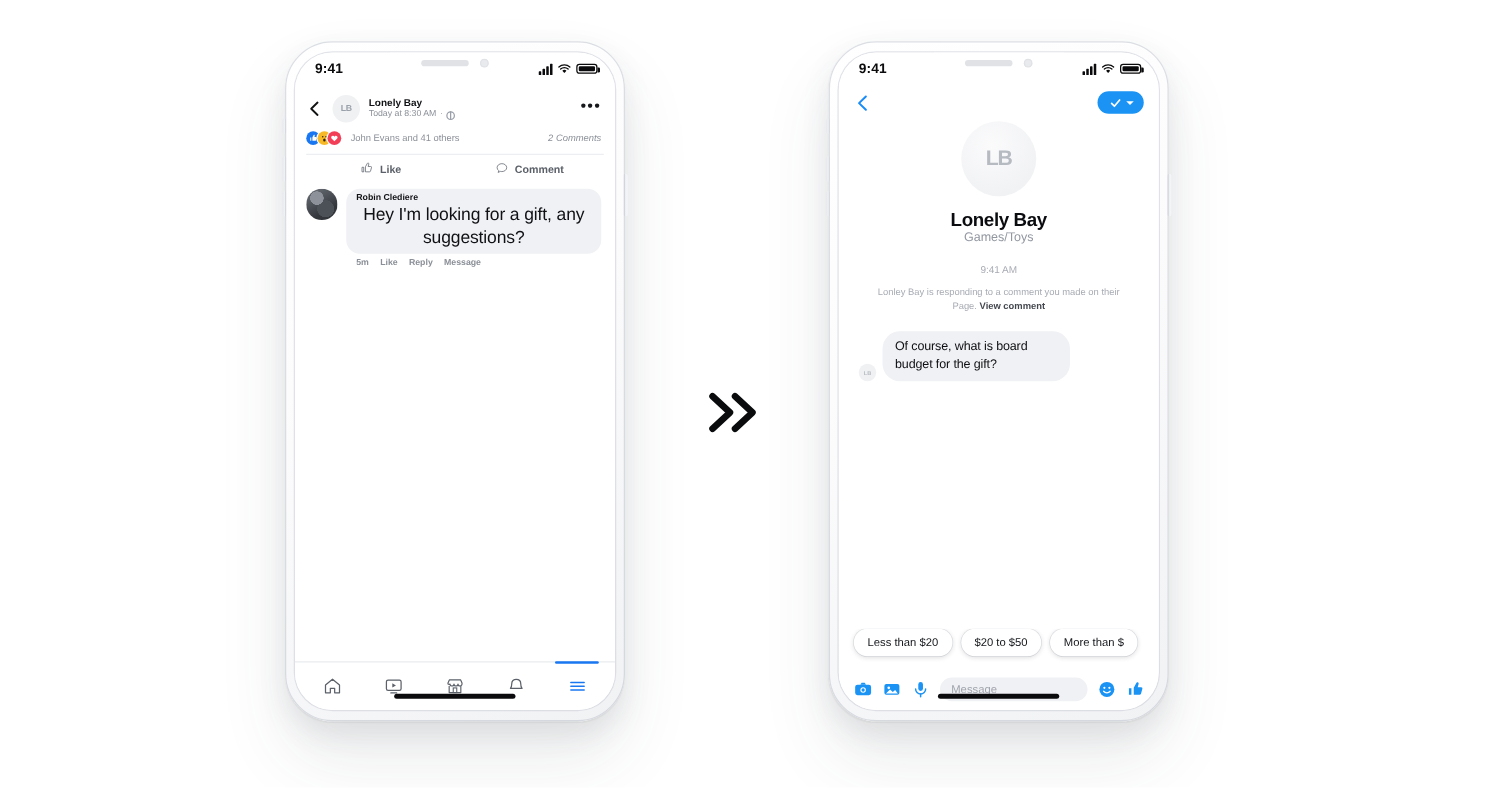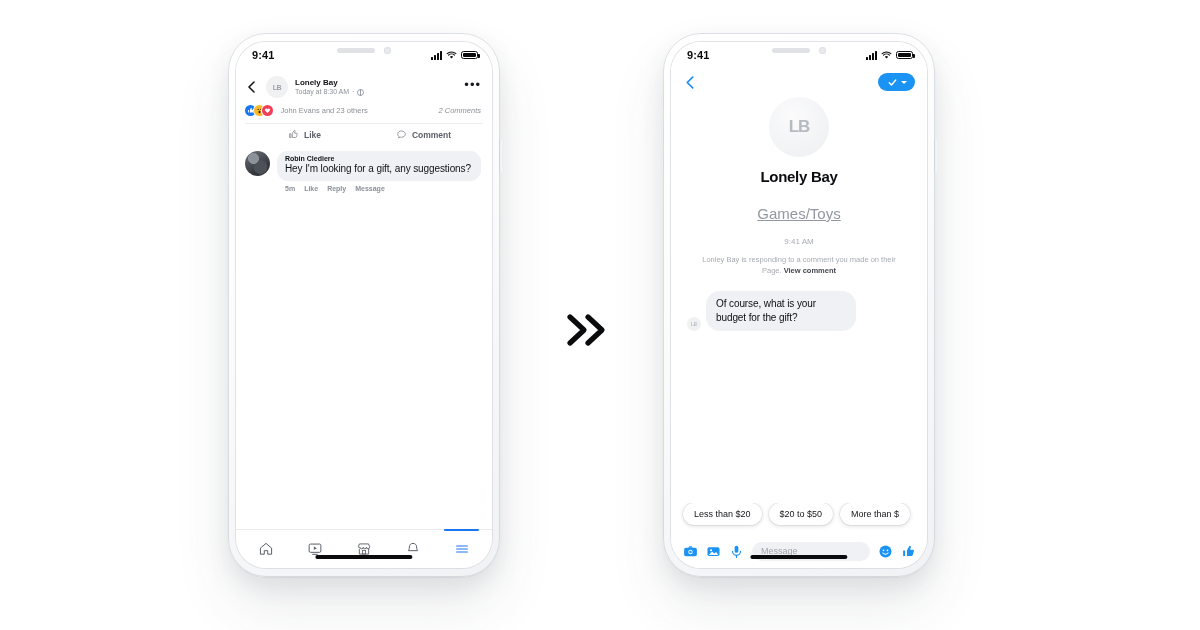--- a/index.html
+++ b/index.html
@@ -319,24 +319,25 @@
     border-radius: 11px;
     padding: 4px 8px 5px 8px;
   }
   .commenter-name {
     font-size: 7px;
     font-weight: bold;
     color: #101114;
     margin-bottom: 1px;
   }
   .comment-text {
-    font-size: 10px;
+    font-size: 14px;
     color: #101114;
     line-height: 1.25;
     letter-spacing: -0.1px;
+    text-align: center;
   }
   .comment-actions {
     display: flex;
     gap: 9px;
     padding: 4px 0 0 8px;
     font-size: 7px;
     color: #8b9098;
     font-weight: 600;
   }
 
@@ -426,24 +427,23 @@
     letter-spacing: -1px;
   }
   .ms-name {
     font-size: 15px;
     font-weight: bold;
     color: #0b0c0f;
     margin-top: 11px;
     letter-spacing: -0.3px;
   }
   .ms-category {
-    font-size: 15px;
+    font-size: 10px;
     color: #9297a0;
-    margin-top: 20px;
-    text-decoration: underline;
+    margin-top: 0;
   }
   .ms-time {
     font-size: 8px;
     color: #a7abb3;
     margin-top: 15px;
   }
   .ms-notice {
     font-size: 7.5px;
     color: #a7abb3;
     text-align: center;
@@ -596,21 +596,21 @@
                 <circle cx="15.5" cy="9" r="1.6" fill="#2a1c00"></circle>
                 <ellipse cx="12" cy="16" rx="2.6" ry="3.4" fill="#2a1c00"></ellipse>
               </svg>
             </div>
             <div class="react r-love">
               <svg viewBox="0 0 24 24" style="width:7px;height:7px">
                   <path d="M12 20.5 4.2 13A4.6 4.6 0 1 1 12 8.2 4.6 4.6 0 1 1 19.8 13L12 20.5Z" fill="#fff"></path>
                 </svg>
             </div>
           </div>
-          <div class="react-names">John Evans and 23 others</div>
+          <div class="react-names">John Evans and 41 others</div>
           <div class="comment-count">2 Comments</div>
         </div>
 
         <div class="action-bar">
           <div class="action">
             <svg viewBox="0 0 24 24">
               <path d="M6.5 10.5v8h-3v-8h3Zm3 8v-8.8l3.2-5.8a1.5 1.5 0 0 1 2.8.9l-1.3 4.4h4.4a1.5 1.5 0 0 1 1.45 1.9l-1.7 6.2a1.9 1.9 0 0 1-1.85 1.2H9.5Z" stroke="currentColor" stroke-width="1.3" fill="none" stroke-linejoin="round"></path>
             </svg>
             <span>Like</span>
           </div>
@@ -733,21 +733,21 @@
           <div class="ms-time">9:41 AM</div>
         </div>
 
         <div class="ms-notice">
           <span>Lonley Bay is responding to a comment you made on their Page.</span>
           <b>View comment</b>
         </div>
 
         <div class="msg-row">
           <div class="msg-av">LB</div>
-          <div class="msg-bubble">Of course, what is your budget for the gift?</div>
+          <div class="msg-bubble">Of course, what is board budget for the gift?</div>
         </div>
 
         <div class="ms-spacer"></div>
 
         <div class="chips">
           <div class="chip">Less than $20</div>
           <div class="chip">$20 to $50</div>
           <div class="chip">More than $</div>
         </div>
 

